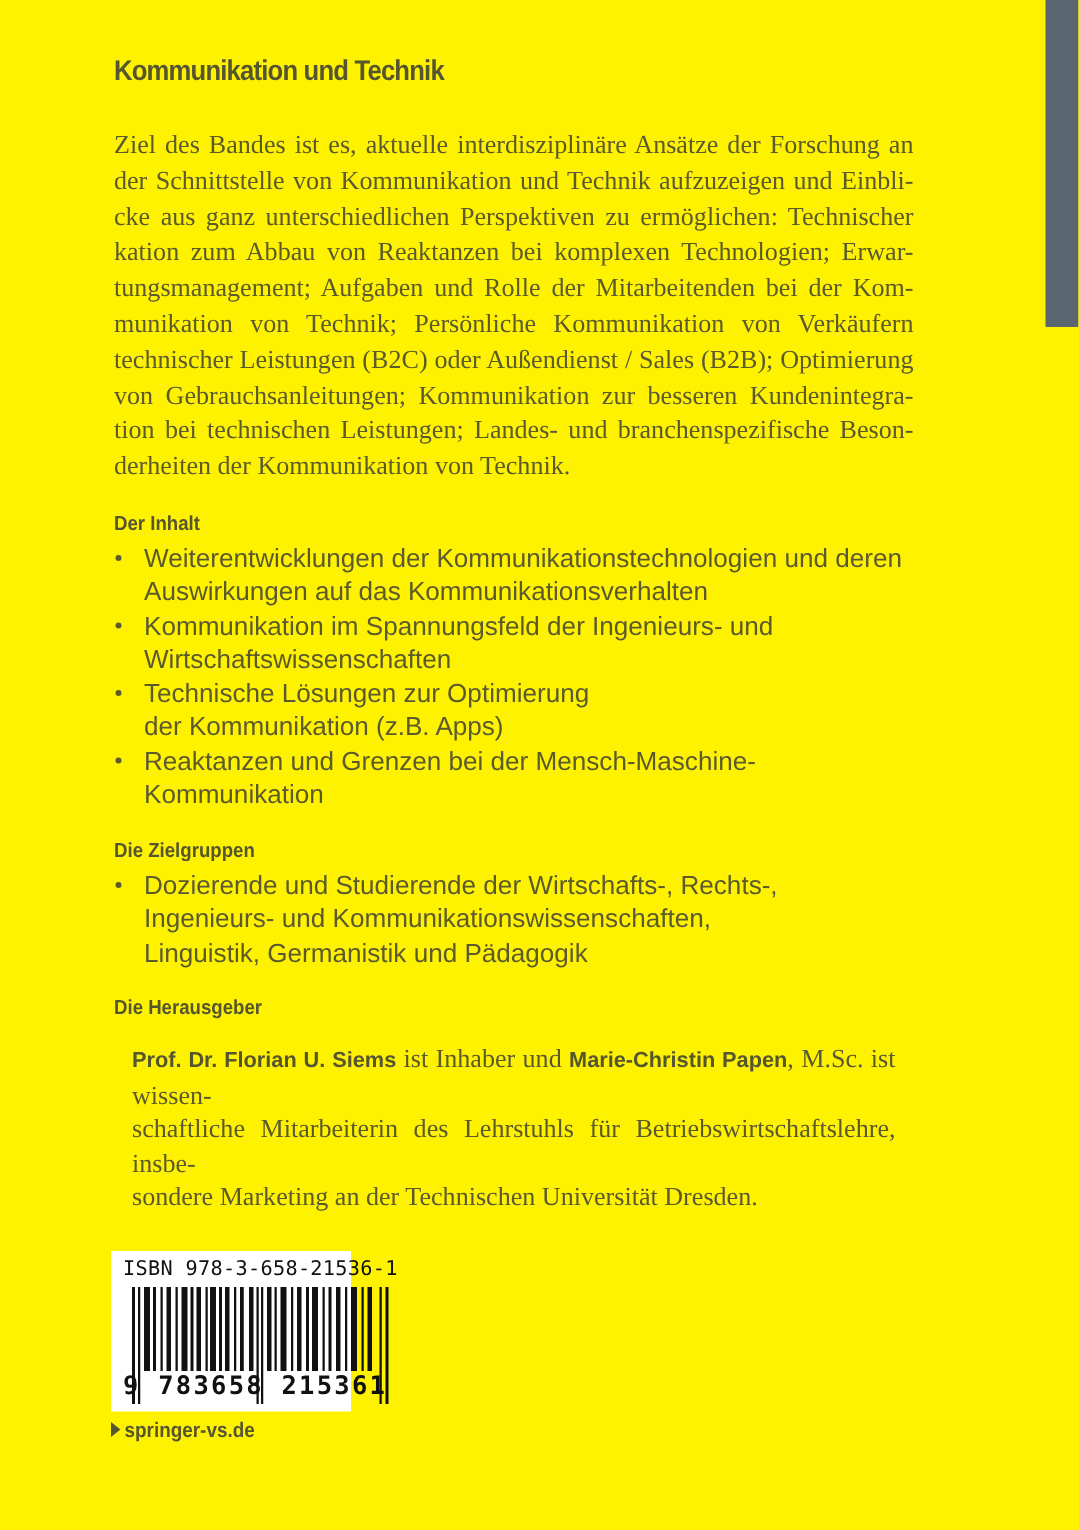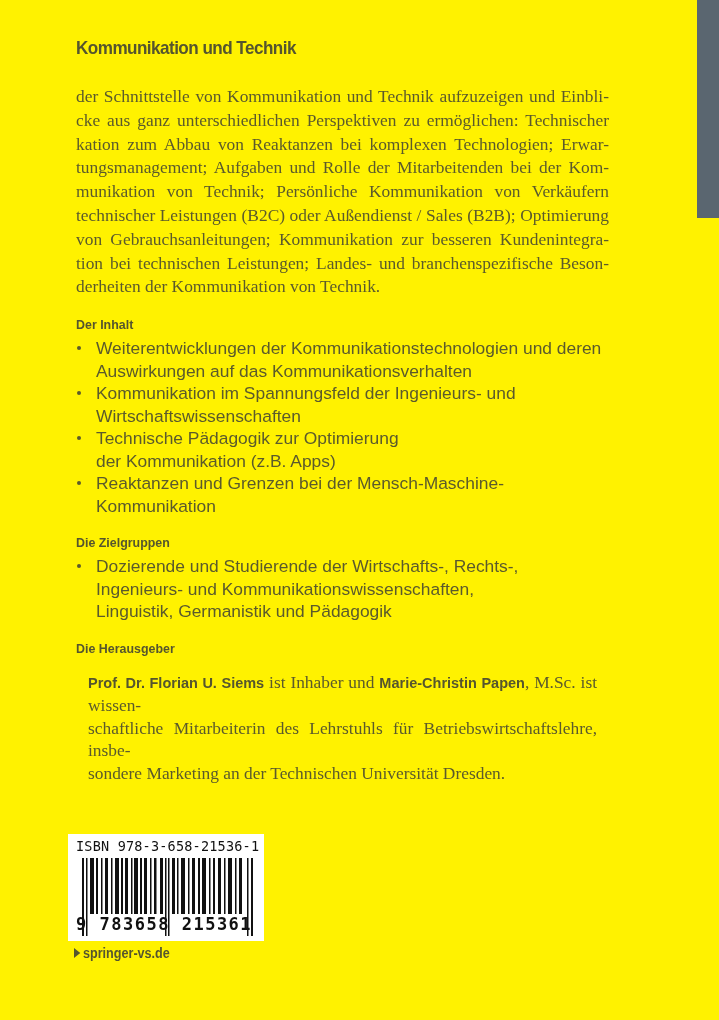--- a/index.html
+++ b/index.html
@@ -110,23 +110,23 @@
     text-align-last: left;
   }
   .editors .name {
     font-family: "Liberation Sans", sans-serif;
     font-weight: bold;
     font-size: 14.5px;
     color: #55552e;
   }
   .barcode-box {
     position: absolute;
-    left: 68px;
+    left: 74px;
     top: 834px;
-    width: 196px;
+    width: 160px;
     height: 107px;
     background: #ffffff;
   }
   .isbn-text {
     position: absolute;
     left: 8px;
     top: 4px;
     font-family: "DejaVu Sans Mono", monospace;
     font-size: 13.5px;
     letter-spacing: 0.2px;
@@ -177,20 +177,21 @@
 </style>
 </head>
 <body>
 
 <div class="spine-bar"></div>
 
 <div class="content">
   <h1 class="title">Kommunikation und Technik</h1>
 
   <p class="intro">
+    <span class="line">Ziel des Bandes ist es, aktuelle interdisziplinäre Ansätze der Forschung an</span>
     <span class="line">der Schnittstelle von Kommunikation und Technik aufzuzeigen und Einbli-</span>
     <span class="line">cke aus ganz unterschiedlichen Perspektiven zu ermöglichen: Technischer</span>
     <span class="line">kation zum Abbau von Reaktanzen bei komplexen Technologien; Erwar-</span>
     <span class="line">tungsmanagement; Aufgaben und Rolle der Mitarbeitenden bei der Kom-</span>
     <span class="line">munikation von Technik; Persönliche Kommunikation von Verkäufern</span>
     <span class="line">technischer Leistungen (B2C) oder Außendienst / Sales (B2B); Optimierung</span>
     <span class="line">von Gebrauchsanleitungen; Kommunikation zur besseren Kundenintegra-</span>
     <span class="line">tion bei technischen Leistungen; Landes- und branchenspezifische Beson-</span>
     <span class="line last">derheiten der Kommunikation von Technik.</span>
   </p>
@@ -203,21 +204,21 @@
         <span class="bline">Weiterentwicklungen der Kommunikationstechnologien und deren</span>
         <span class="bline">Auswirkungen auf das Kommunikationsverhalten</span>
       </li>
       <li>
         <span class="bullet-dot"></span>
         <span class="bline">Kommunikation im Spannungsfeld der Ingenieurs- und</span>
         <span class="bline">Wirtschaftswissenschaften</span>
       </li>
       <li>
         <span class="bullet-dot"></span>
-        <span class="bline">Technische Pädagogik zur Optimierung</span>
+        <span class="bline">Technische Lösungen zur Optimierung</span>
         <span class="bline">der Kommunikation (z.B. Apps)</span>
       </li>
       <li>
         <span class="bullet-dot"></span>
         <span class="bline">Reaktanzen und Grenzen bei der Mensch-Maschine-Kommunikation</span>
       </li>
     </ul>
   </div>
 
   <div class="section">

